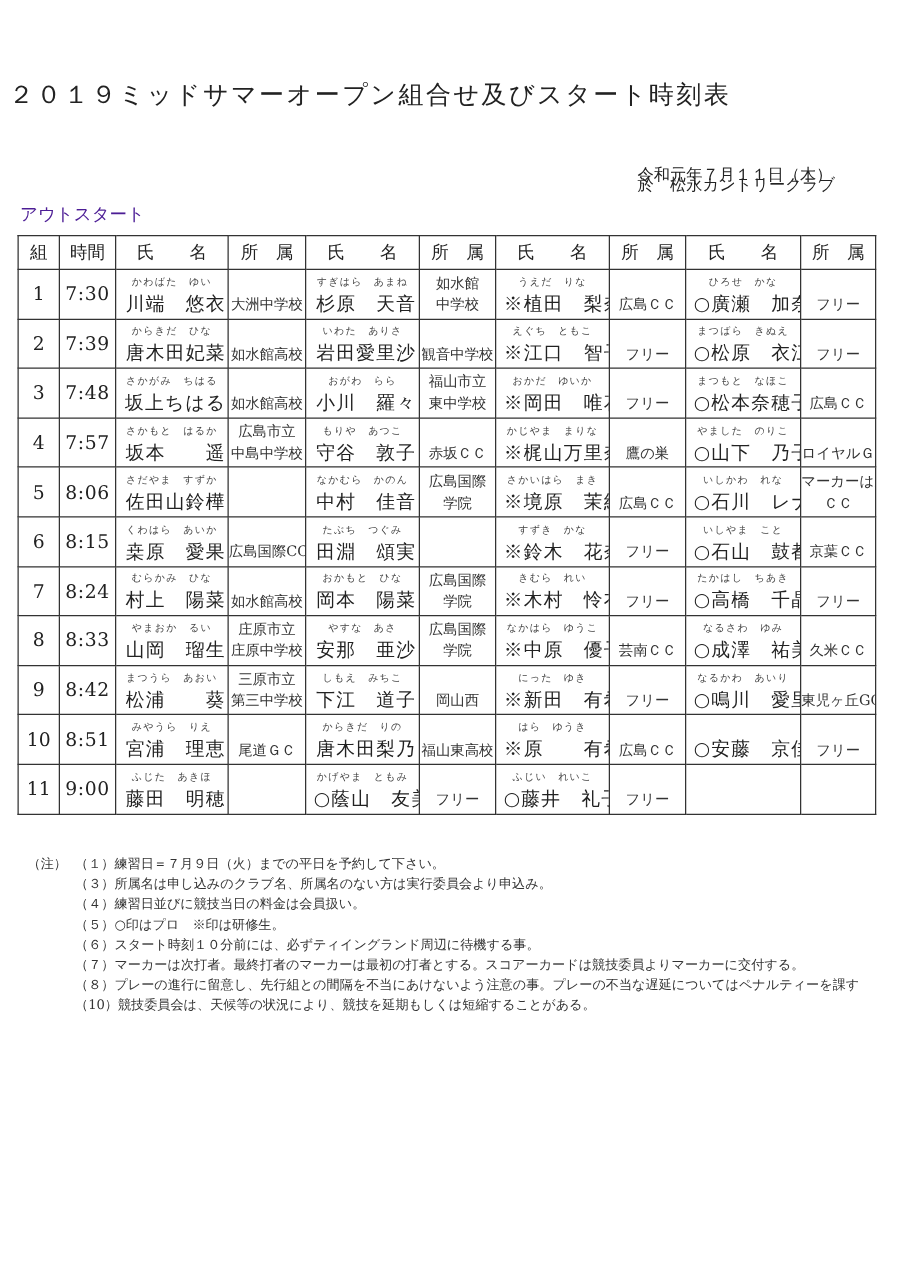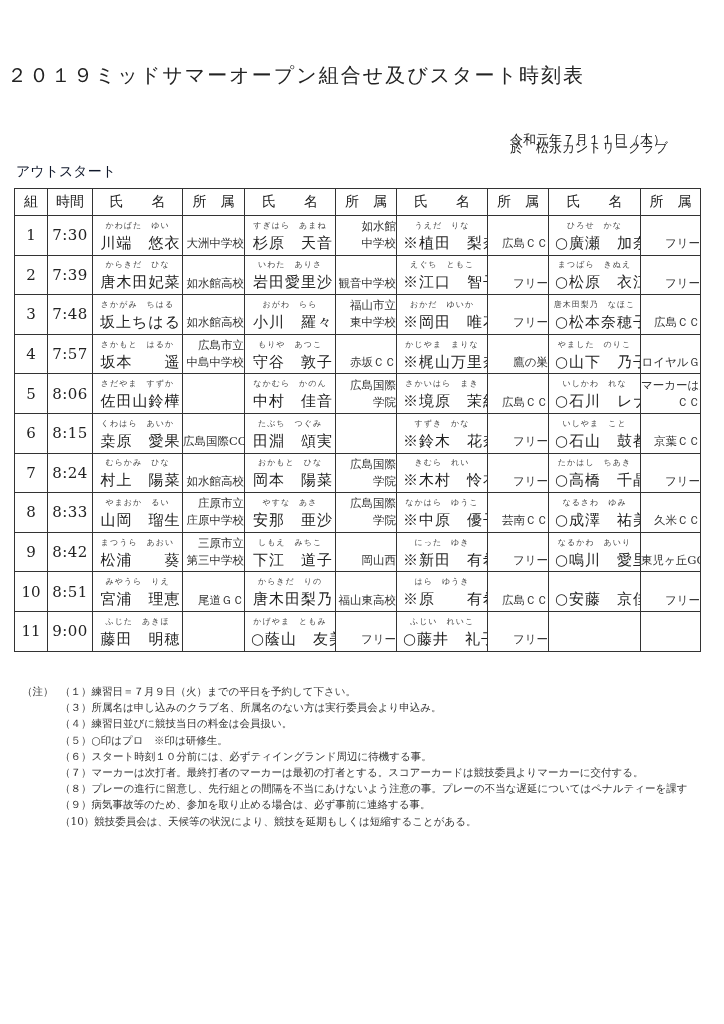--- a/index.html
+++ b/index.html
@@ -11,21 +11,21 @@
     position: absolute; top: 62px; left: 0; width: 592px; text-align: center;
     font-size: 20px; letter-spacing: 2px; color: #222;
   }
   .date {
     position: absolute; top: 131px; left: 510px; font-size: 13px; color: #222;
   }
   .venue {
     position: absolute; top: 139px; left: 510px; font-size: 13px; color: #222; text-align: center;
   }
   .section-label {
-    position: absolute; top: 163px; left: 16px; font-size: 14px; color: #0f172a;
+    position: absolute; top: 163px; left: 16px; font-size: 14px; color: #4c1d95;
   }
   table.sched {
     position: absolute; top: 188px; left: 14px;
     border-collapse: collapse; table-layout: fixed;
     width: 686px;
   }
   table.sched td, table.sched th {
     border: 1.3px solid #333; padding: 0; overflow: hidden; white-space: nowrap;
   }
   table.sched th {
@@ -37,21 +37,21 @@
   .namecell { position: relative; }
   .kana {
     display: block; font-size: 8px; color: #444; height: 13px; line-height: 13px;
     letter-spacing: 1px; margin-top: 2px;
   }
   .name {
     display: block; font-size: 15px; height: 22px; line-height: 22px;
     letter-spacing: 1px; text-align: center; padding-left: 6px;
   }
   .aff {
-    display: block; font-size: 11.5px; line-height: 17px; color: #333; text-align: right;
+    display: block; font-size: 11.5px; line-height: 17px; color: #333;
   }
   .aff-bottom { padding-top: 16px; line-height: 18px; }
   .notes {
     position: absolute; top: 683px; left: 22px; font-size: 10.5px; color: #333;
     line-height: 16.2px;
   }
   .notes .prefix { display: inline-block; width: 38px; }
   .notes .row { white-space: nowrap; }
 </style>
 </head>
@@ -174,21 +174,21 @@
           <span class="aff">東中学校</span>
         </td>
         <td class="namecell">
           <span class="kana">おかだ　ゆいか</span>
           <span class="name">※岡田　唯花</span>
         </td>
         <td>
           <span class="aff aff-bottom">フリー</span>
         </td>
         <td class="namecell">
-          <span class="kana">唐木田梨乃　なほこ</span>
+          <span class="kana">まつもと　なほこ</span>
           <span class="name">○松本奈穂子</span>
         </td>
         <td>
           <span class="aff aff-bottom">広島ＣＣ</span>
         </td>
       </tr>
       <tr>
         <td class="num">4</td>
         <td class="time">7:57</td>
         <td class="namecell">
@@ -455,15 +455,14 @@
 </table>
 
 <div class="notes" id="notes">
     <div class="row"><span class="prefix">（注）</span><span>（１）練習日＝７月９日（火）までの平日を予約して下さい。</span></div>
     <div class="row"><span class="prefix"></span><span>（３）所属名は申し込みのクラブ名、所属名のない方は実行委員会より申込み。</span></div>
     <div class="row"><span class="prefix"></span><span>（４）練習日並びに競技当日の料金は会員扱い。</span></div>
     <div class="row"><span class="prefix"></span><span>（５）○印はプロ　※印は研修生。</span></div>
     <div class="row"><span class="prefix"></span><span>（６）スタート時刻１０分前には、必ずティイングランド周辺に待機する事。</span></div>
     <div class="row"><span class="prefix"></span><span>（７）マーカーは次打者。最終打者のマーカーは最初の打者とする。スコアーカードは競技委員よりマーカーに交付する。</span></div>
     <div class="row"><span class="prefix"></span><span>（８）プレーの進行に留意し、先行組との間隔を不当にあけないよう注意の事。プレーの不当な遅延についてはペナルティーを課す</span></div>
-    <div class="row"><span class="prefix"></span><span>（９）病気事故等のため、参加を取り止める場合は、必ず事前に連絡する事。</span></div>
     <div class="row"><span class="prefix"></span><span>（10）競技委員会は、天候等の状況により、競技を延期もしくは短縮することがある。</span></div>
   </div>
 
 </body></html>

